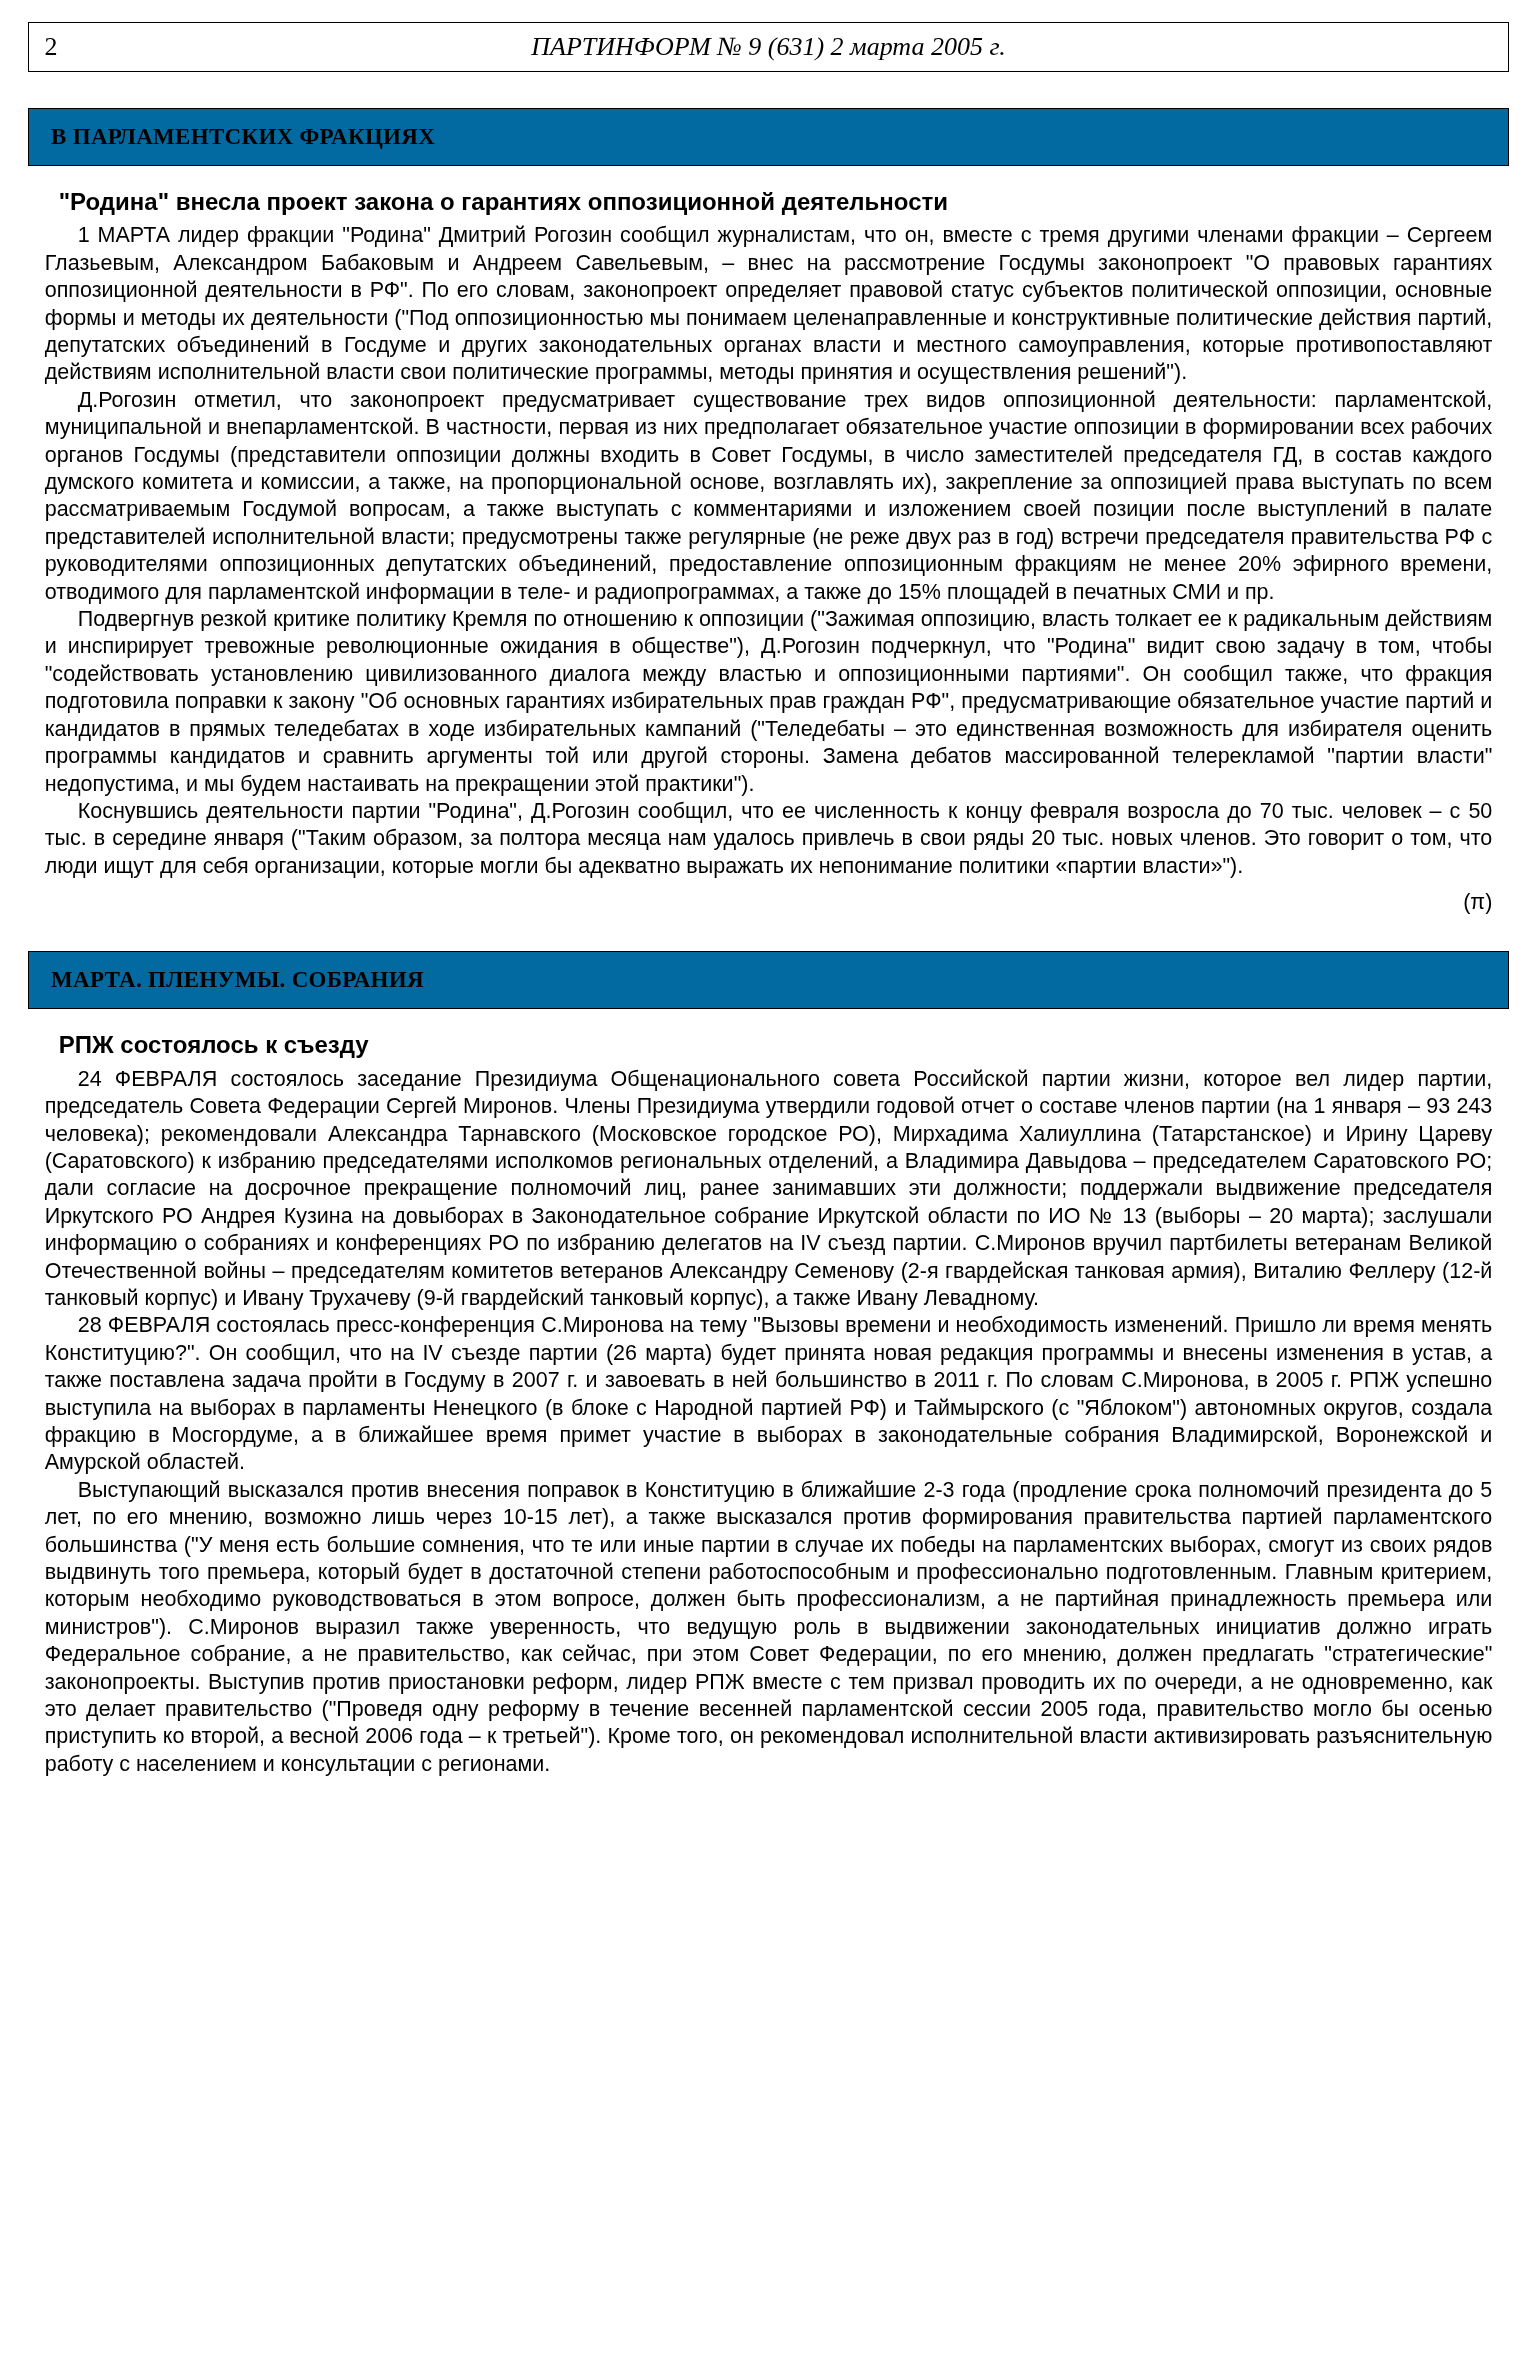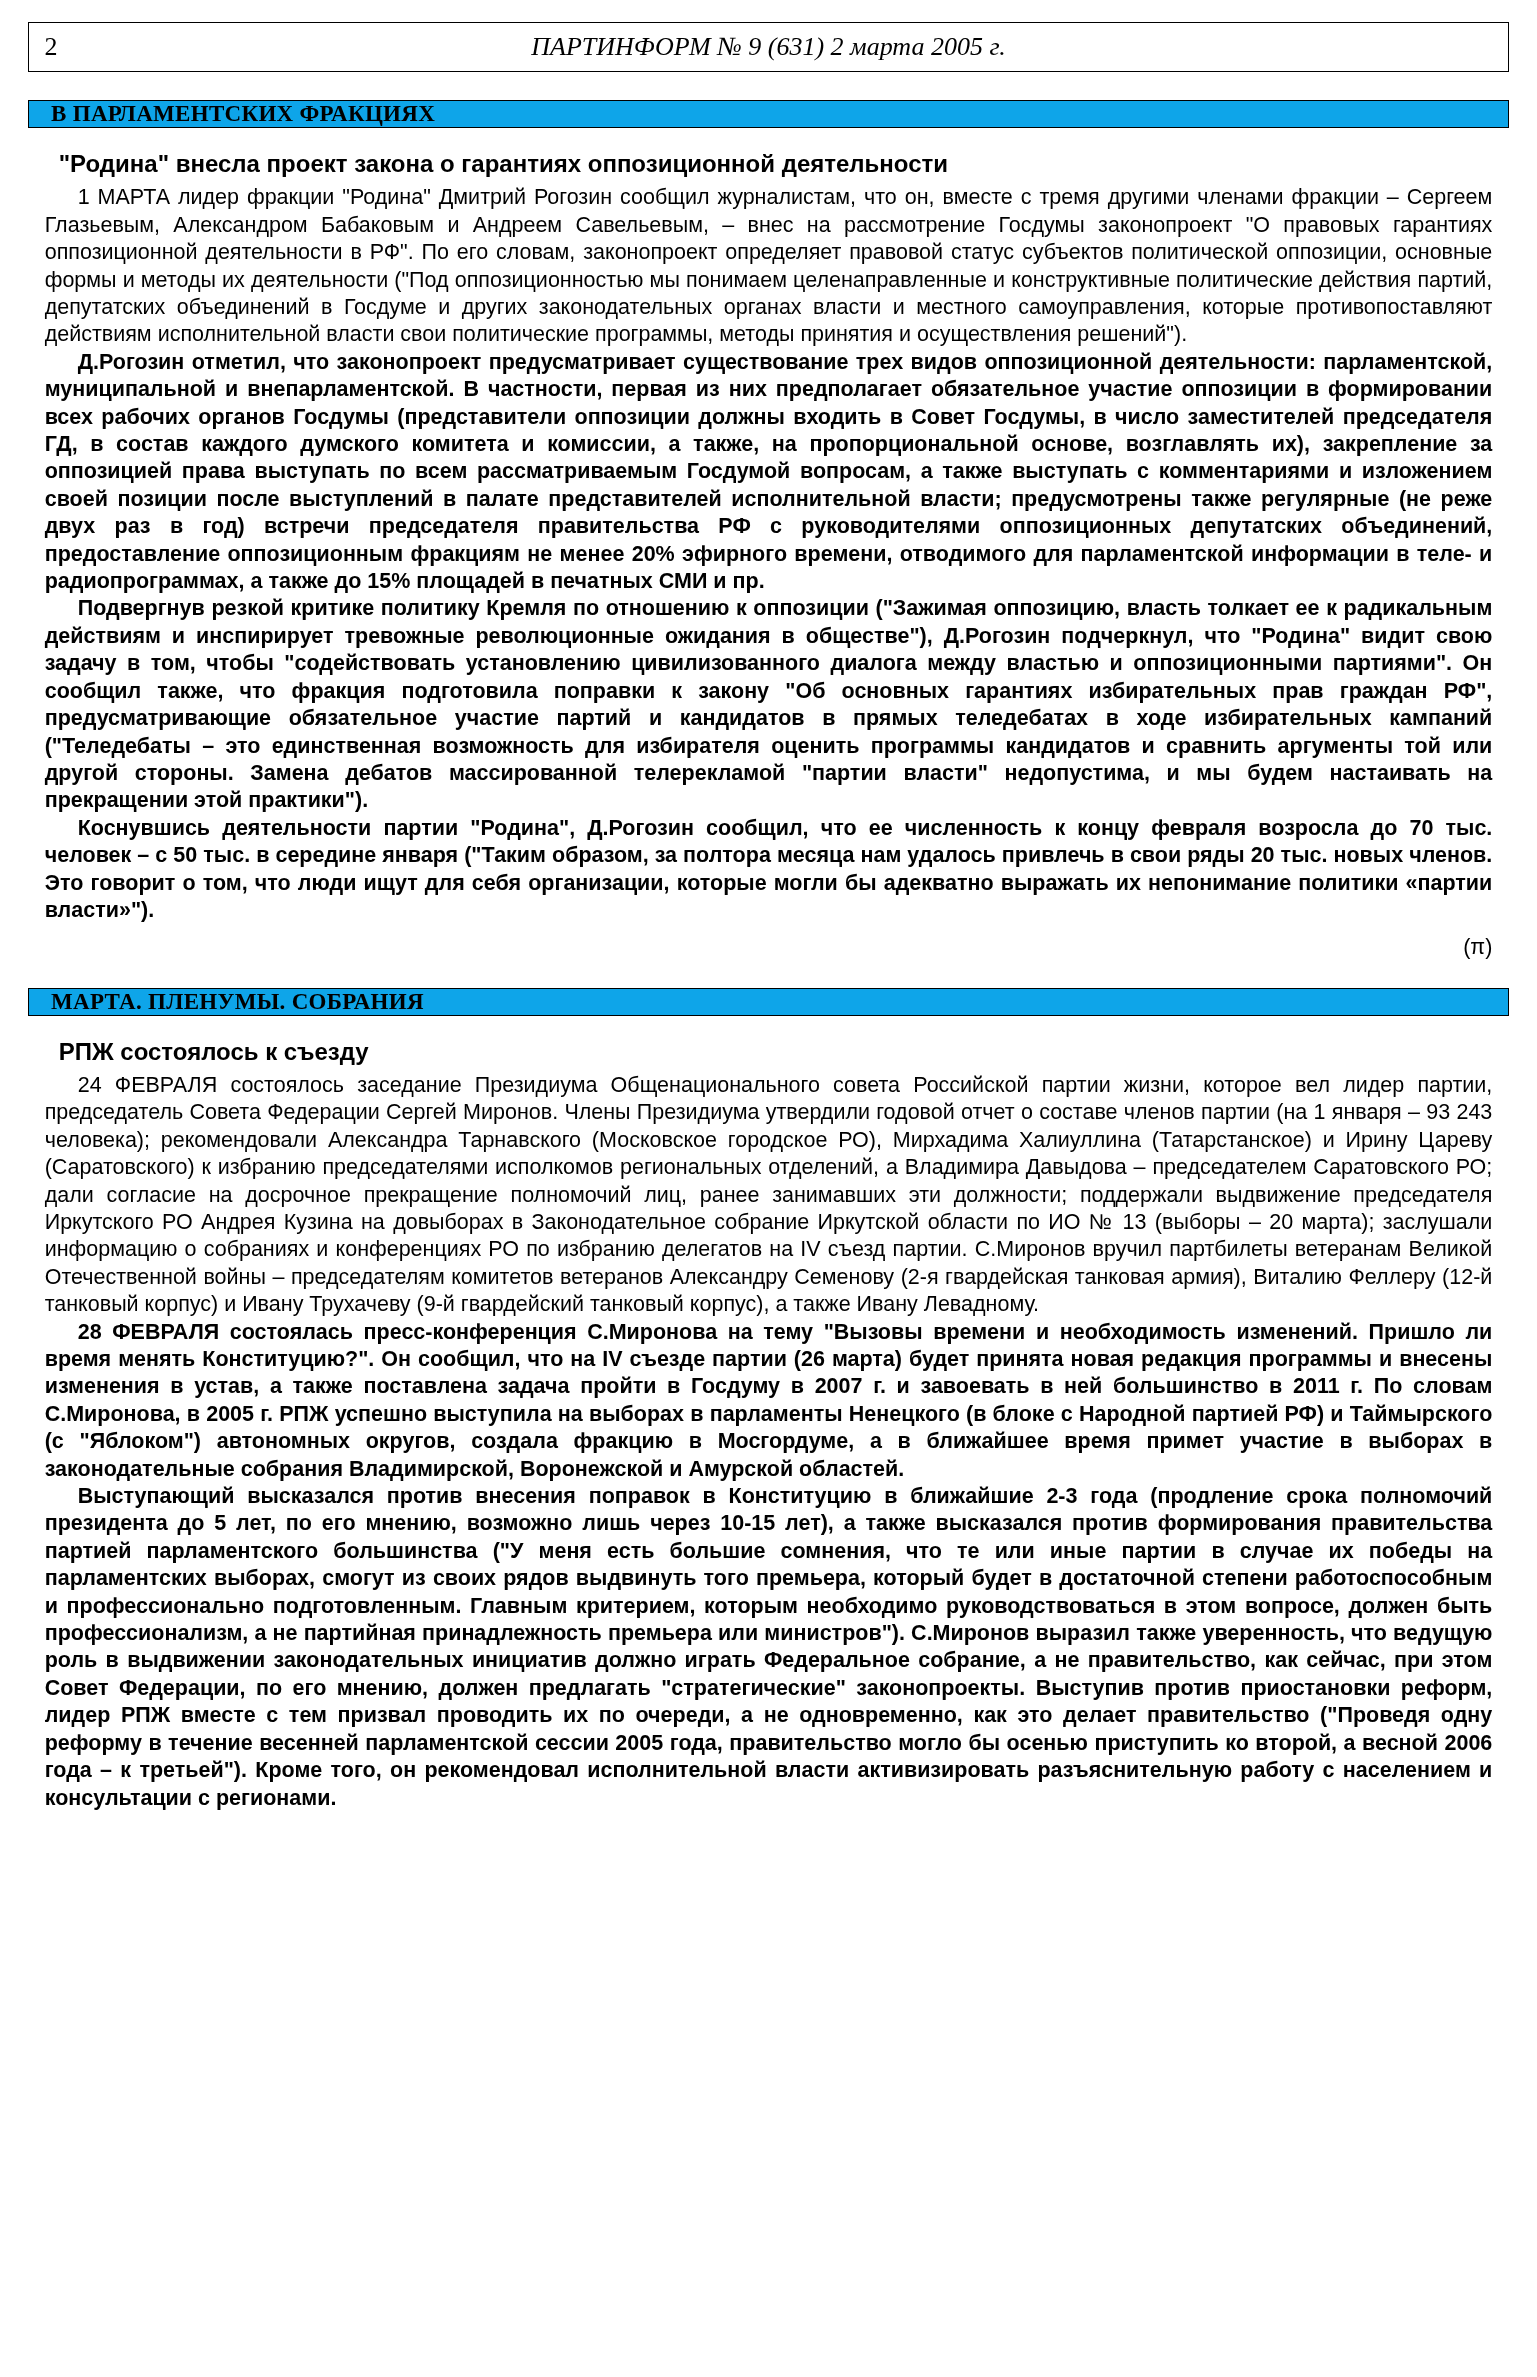--- a/index.html
+++ b/index.html
@@ -37,27 +37,27 @@
     left: 0;
     right: 0;
     text-align: center;
     font-family: "Liberation Serif", serif;
     font-style: italic;
     font-size: 26px;
   }
   
   .section-bar {
     border: 1.9px solid #000;
-    background: #0ea5e9;
-    height: 28px;
+    background: #0369a1;
+    height: 58px;
     display: flex;
     align-items: center;
     padding-left: 22px;
     box-sizing: border-box;
-    margin-top: 28px;
+    margin-top: 36px;
   }
   .section-bar .label {
     font-family: "Liberation Serif", serif;
     font-weight: bold;
     font-size: 23px;
     letter-spacing: 0.3px;
   }
   
   .article {
     margin-top: 22px;
@@ -70,21 +70,21 @@
   }
   p.body {
     margin: 0;
     font-size: 21.5px;
     line-height: 1.275;
     text-align: justify;
     text-indent: 33px;
     hyphens: auto;
   }
   p.body.bold {
-    font-weight: bold;
+    font-weight: normal;
   }
   p.sig {
     margin: 10.2px 0 0 0;
     font-size: 21.5px;
     text-align: right;
     font-weight: normal;
   }
 </style>
 </head>
 <body>

